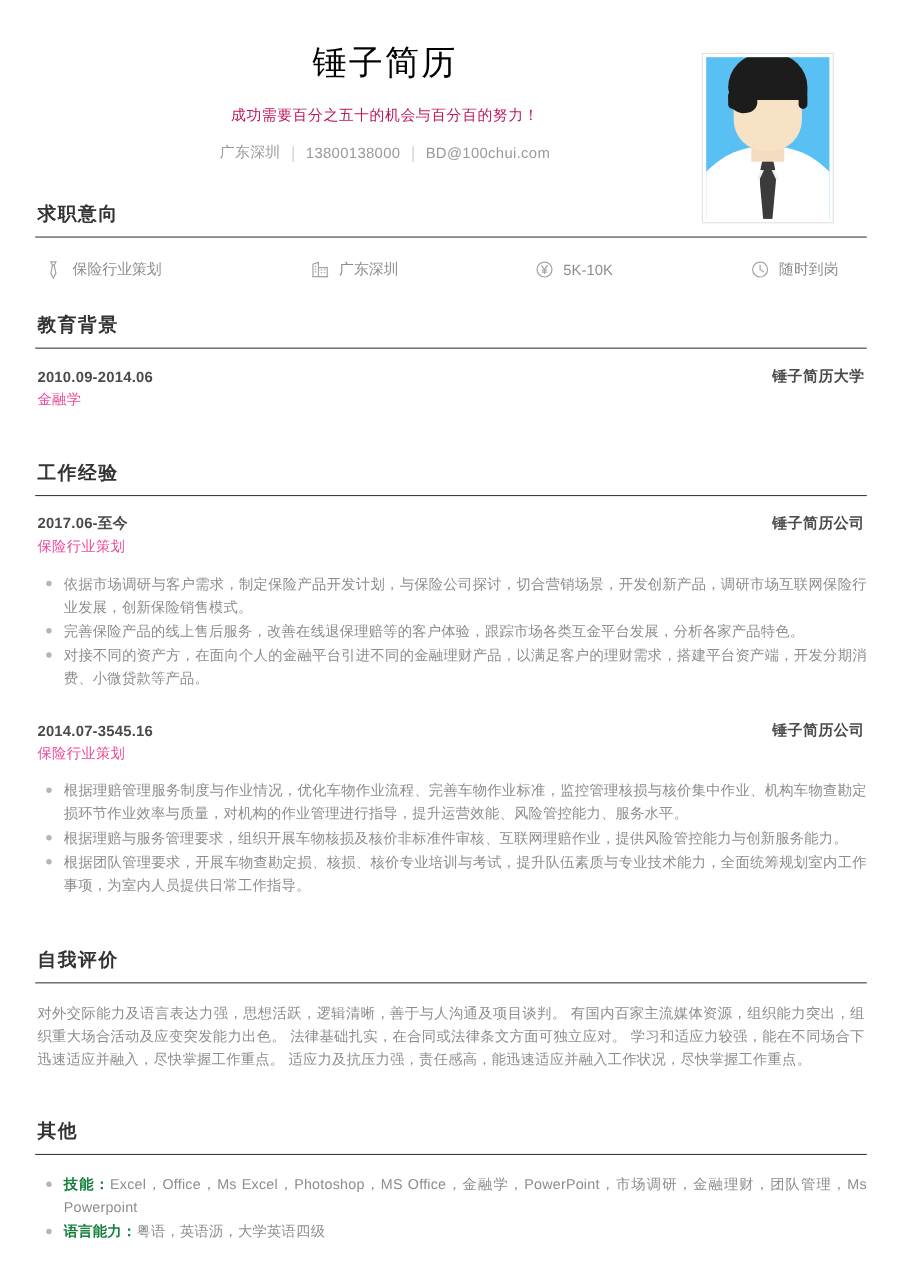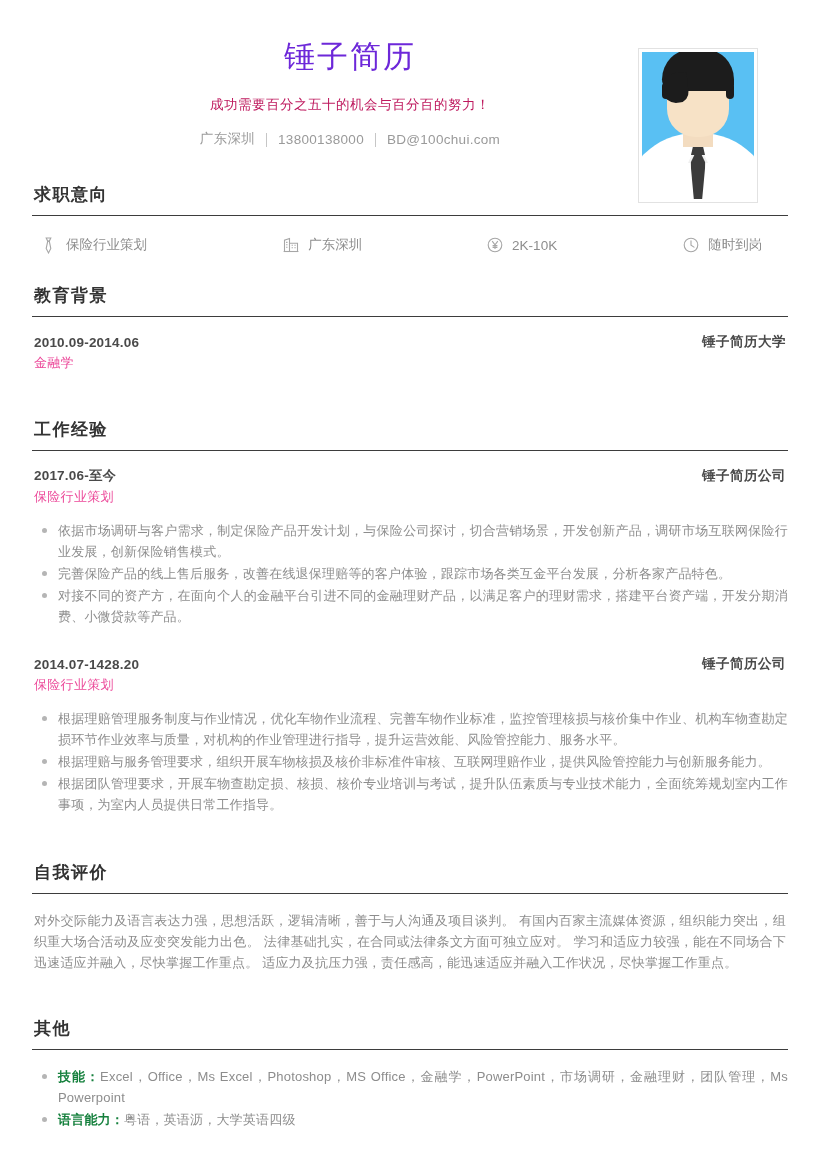--- a/index.html
+++ b/index.html
@@ -30,21 +30,21 @@
     padding-top: 40px;
     box-sizing: border-box;
   }
   .header-center {
     text-align: center;
     padding-right: 120px;
   }
   .resume-name {
     font-size: 31px;
     font-weight: 400;
-    color: #6d28d9;
+    color: #000000;
     letter-spacing: 2px;
     margin: 0 0 22px 0;
     line-height: 1.1;
   }
   .resume-motto {
     font-size: 13.5px;
     color: #be185d;
     margin: 0 0 16px 0;
     letter-spacing: .5px;
   }
@@ -362,21 +362,21 @@
 
       <div class="intent-item">
         <span class="intent-icon">
           <svg width="16" height="16" viewBox="0 0 16 16" fill="none" stroke="currentColor" stroke-width="1.1">
             <circle cx="8" cy="8" r="6.8"></circle>
             <path d="M5.2 4.2L8 7.9l2.8-3.7"></path>
             <path d="M8 7.9v4.2"></path>
             <path d="M5.6 8.6h4.8M5.6 10.4h4.8"></path>
           </svg>
         </span>
-        <span>2K-10K</span>
+        <span>5K-10K</span>
       </div>
 
       <div class="intent-item">
         <span class="intent-icon">
           <svg width="16" height="16" viewBox="0 0 16 16" fill="none" stroke="currentColor" stroke-width="1.1">
             <circle cx="8" cy="8" r="6.8"></circle>
             <path d="M8 3.9V8.2l3 1.9" stroke-linecap="round"></path>
           </svg>
         </span>
         <span>随时到岗</span>
@@ -412,21 +412,21 @@
         <li>依据市场调研与客户需求，制定保险产品开发计划，与保险公司探讨，切合营销场景，开发创新产品，调研市场互联网保险行业发展，创新保险销售模式。</li>
         <li>完善保险产品的线上售后服务，改善在线退保理赔等的客户体验，跟踪市场各类互金平台发展，分析各家产品特色。</li>
         <li>对接不同的资产方，在面向个人的金融平台引进不同的金融理财产品，以满足客户的理财需求，搭建平台资产端，开发分期消费、小微贷款等产品。</li>
       </ul>
     </div>
 
     <div class="gap-md"></div>
 
     <div class="entry">
       <div class="entry-head">
-        <span class="entry-date">2014.07-1428.20</span>
+        <span class="entry-date">2014.07-3545.16</span>
         <span class="entry-org">锤子简历公司</span>
       </div>
       <div class="entry-sub">保险行业策划</div>
       <ul class="bullets">
         <li>根据理赔管理服务制度与作业情况，优化车物作业流程、完善车物作业标准，监控管理核损与核价集中作业、机构车物查勘定损环节作业效率与质量，对机构的作业管理进行指导，提升运营效能、风险管控能力、服务水平。</li>
         <li>根据理赔与服务管理要求，组织开展车物核损及核价非标准件审核、互联网理赔作业，提供风险管控能力与创新服务能力。</li>
         <li>根据团队管理要求，开展车物查勘定损、核损、核价专业培训与考试，提升队伍素质与专业技术能力，全面统筹规划室内工作事项，为室内人员提供日常工作指导。</li>
       </ul>
     </div>
 

